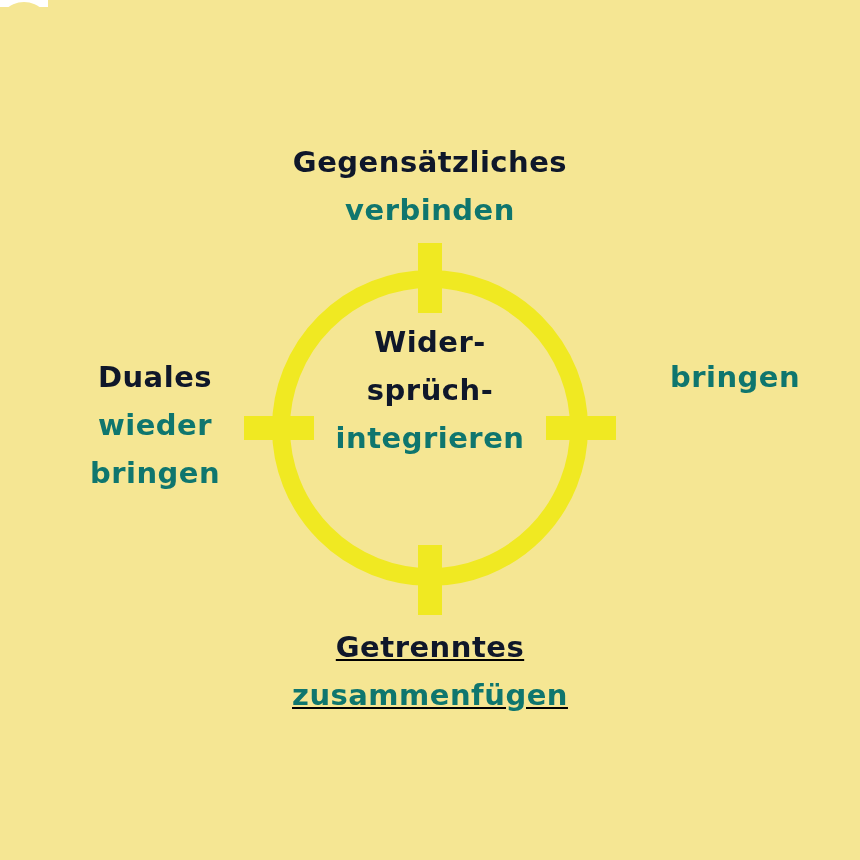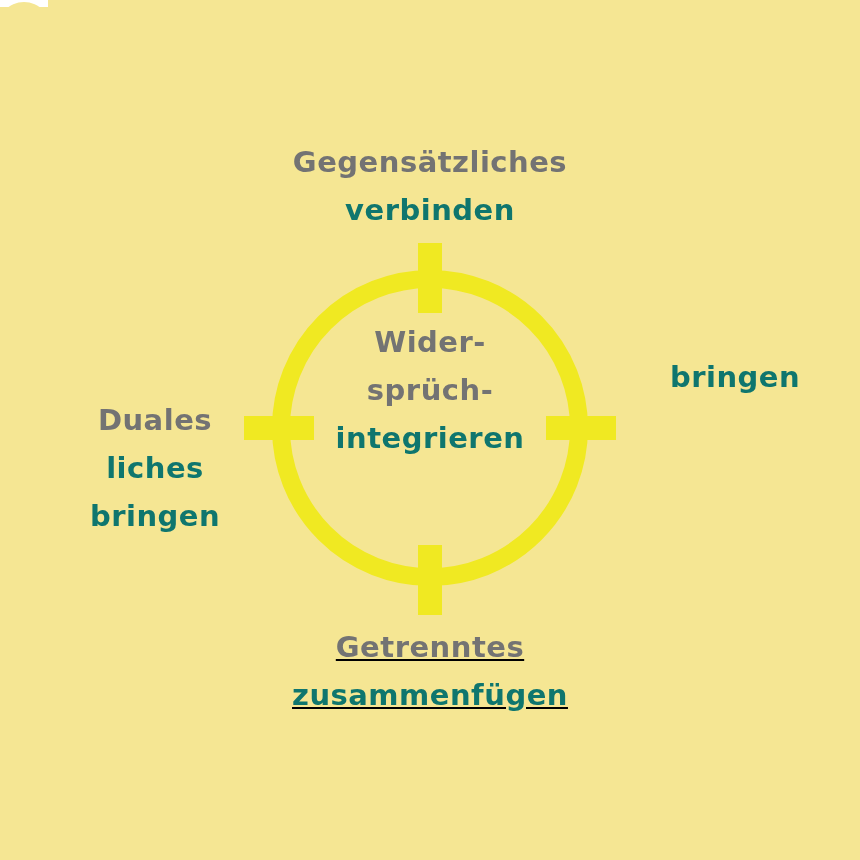--- a/index.html
+++ b/index.html
@@ -12,21 +12,21 @@
   .corner-wrap { position:absolute; left:0; top:0; width:48px; height:7px; overflow:hidden; }
   .corner-wrap .white { position:absolute; left:0; top:0; width:48px; height:7px; background:#ffffff; }
   .corner-wrap .curve { position:absolute; left:-4px; top:2px; width:56px; height:60px; border-radius:50%; background:#F5E693; }
 
   .diagram { position:absolute; left:0; top:0; width:860px; height:860px; }
   .label {
     position:absolute; text-align:center; font-weight:bold;
     font-size:29px; line-height:48px; letter-spacing:0.5px;
     white-space:nowrap;
   }
-  .label .dark { color:#737373; display:block; }
+  .label .dark { color:#0f172a; display:block; }
   .label .accent { color:#0f766e; display:block; }
 </style>
 </head>
 <body>
 
 <div class="corner-wrap">
   <div class="white"></div>
   <div class="curve"></div>
 </div>
 
@@ -44,23 +44,23 @@
     <span class="dark">Gegensätzliches</span>
     <span class="accent">verbinden</span>
   </div>
 
   <div class="label" style="left:280px; width:300px; top:318px;">
     <span class="dark">Wider-</span>
     <span class="dark">sprüch-</span>
     <span class="accent">integrieren</span>
   </div>
 
-  <div class="label" style="left:55px; width:200px; top:353px;margin-top:43px;">
+  <div class="label" style="left:55px; width:200px; top:353px;">
     <span class="dark">Duales</span>
-    <span class="accent">liches</span>
+    <span class="accent">wieder</span>
     <span class="accent">bringen</span>
   </div>
 
   <div class="label" style="left:625px; width:220px; top:353px;">
     <span class="accent">bringen</span>
   </div>
 
   <div class="label" style="left:230px; width:400px; top:623px;text-decoration:underline;">
     <span class="dark">Getrenntes</span>
     <span class="accent">zusammenfügen</span>

